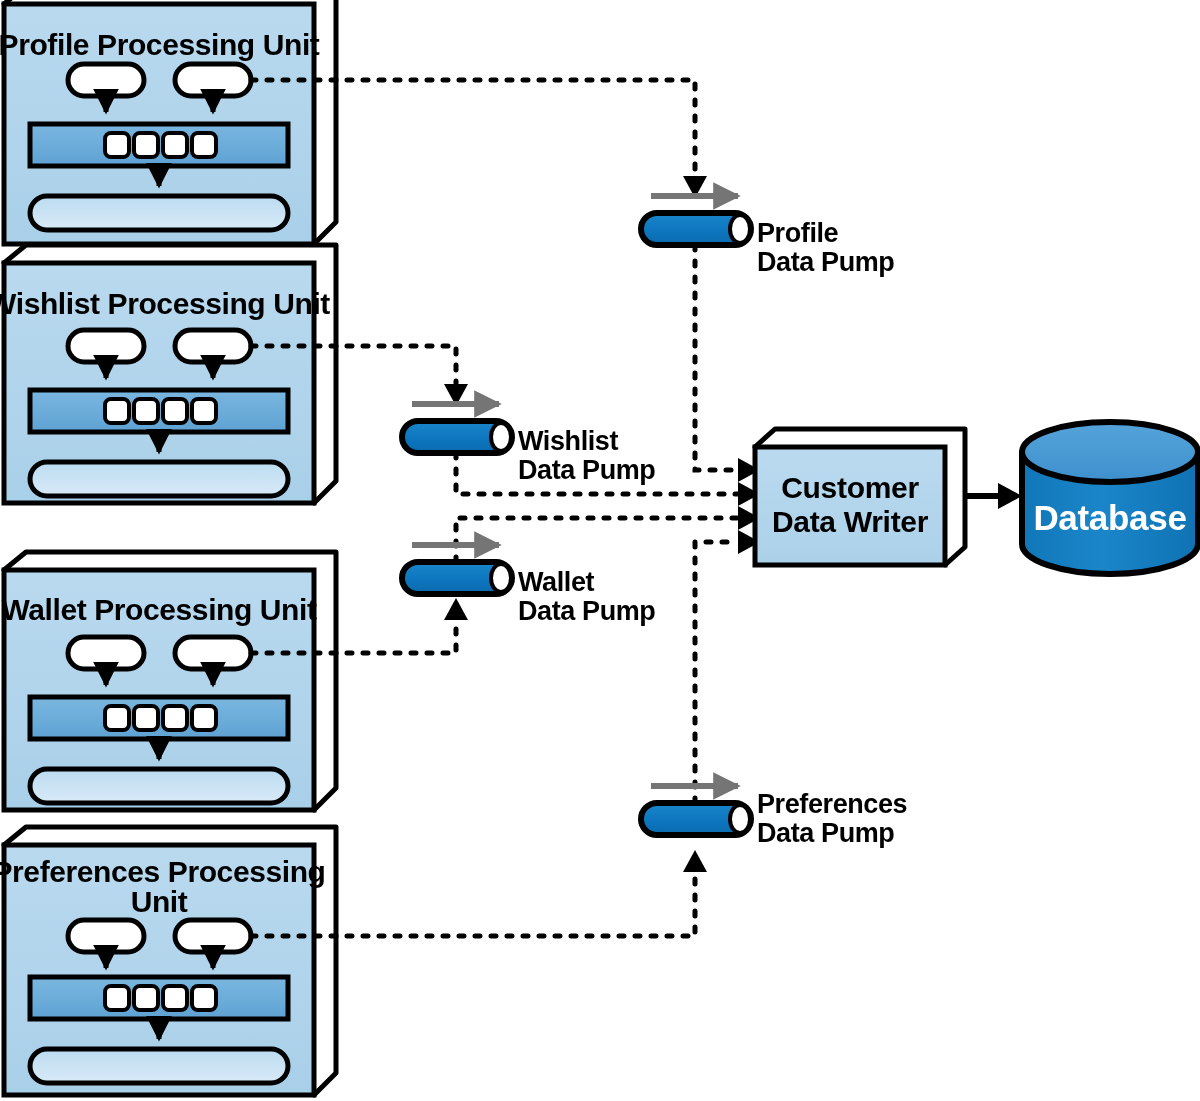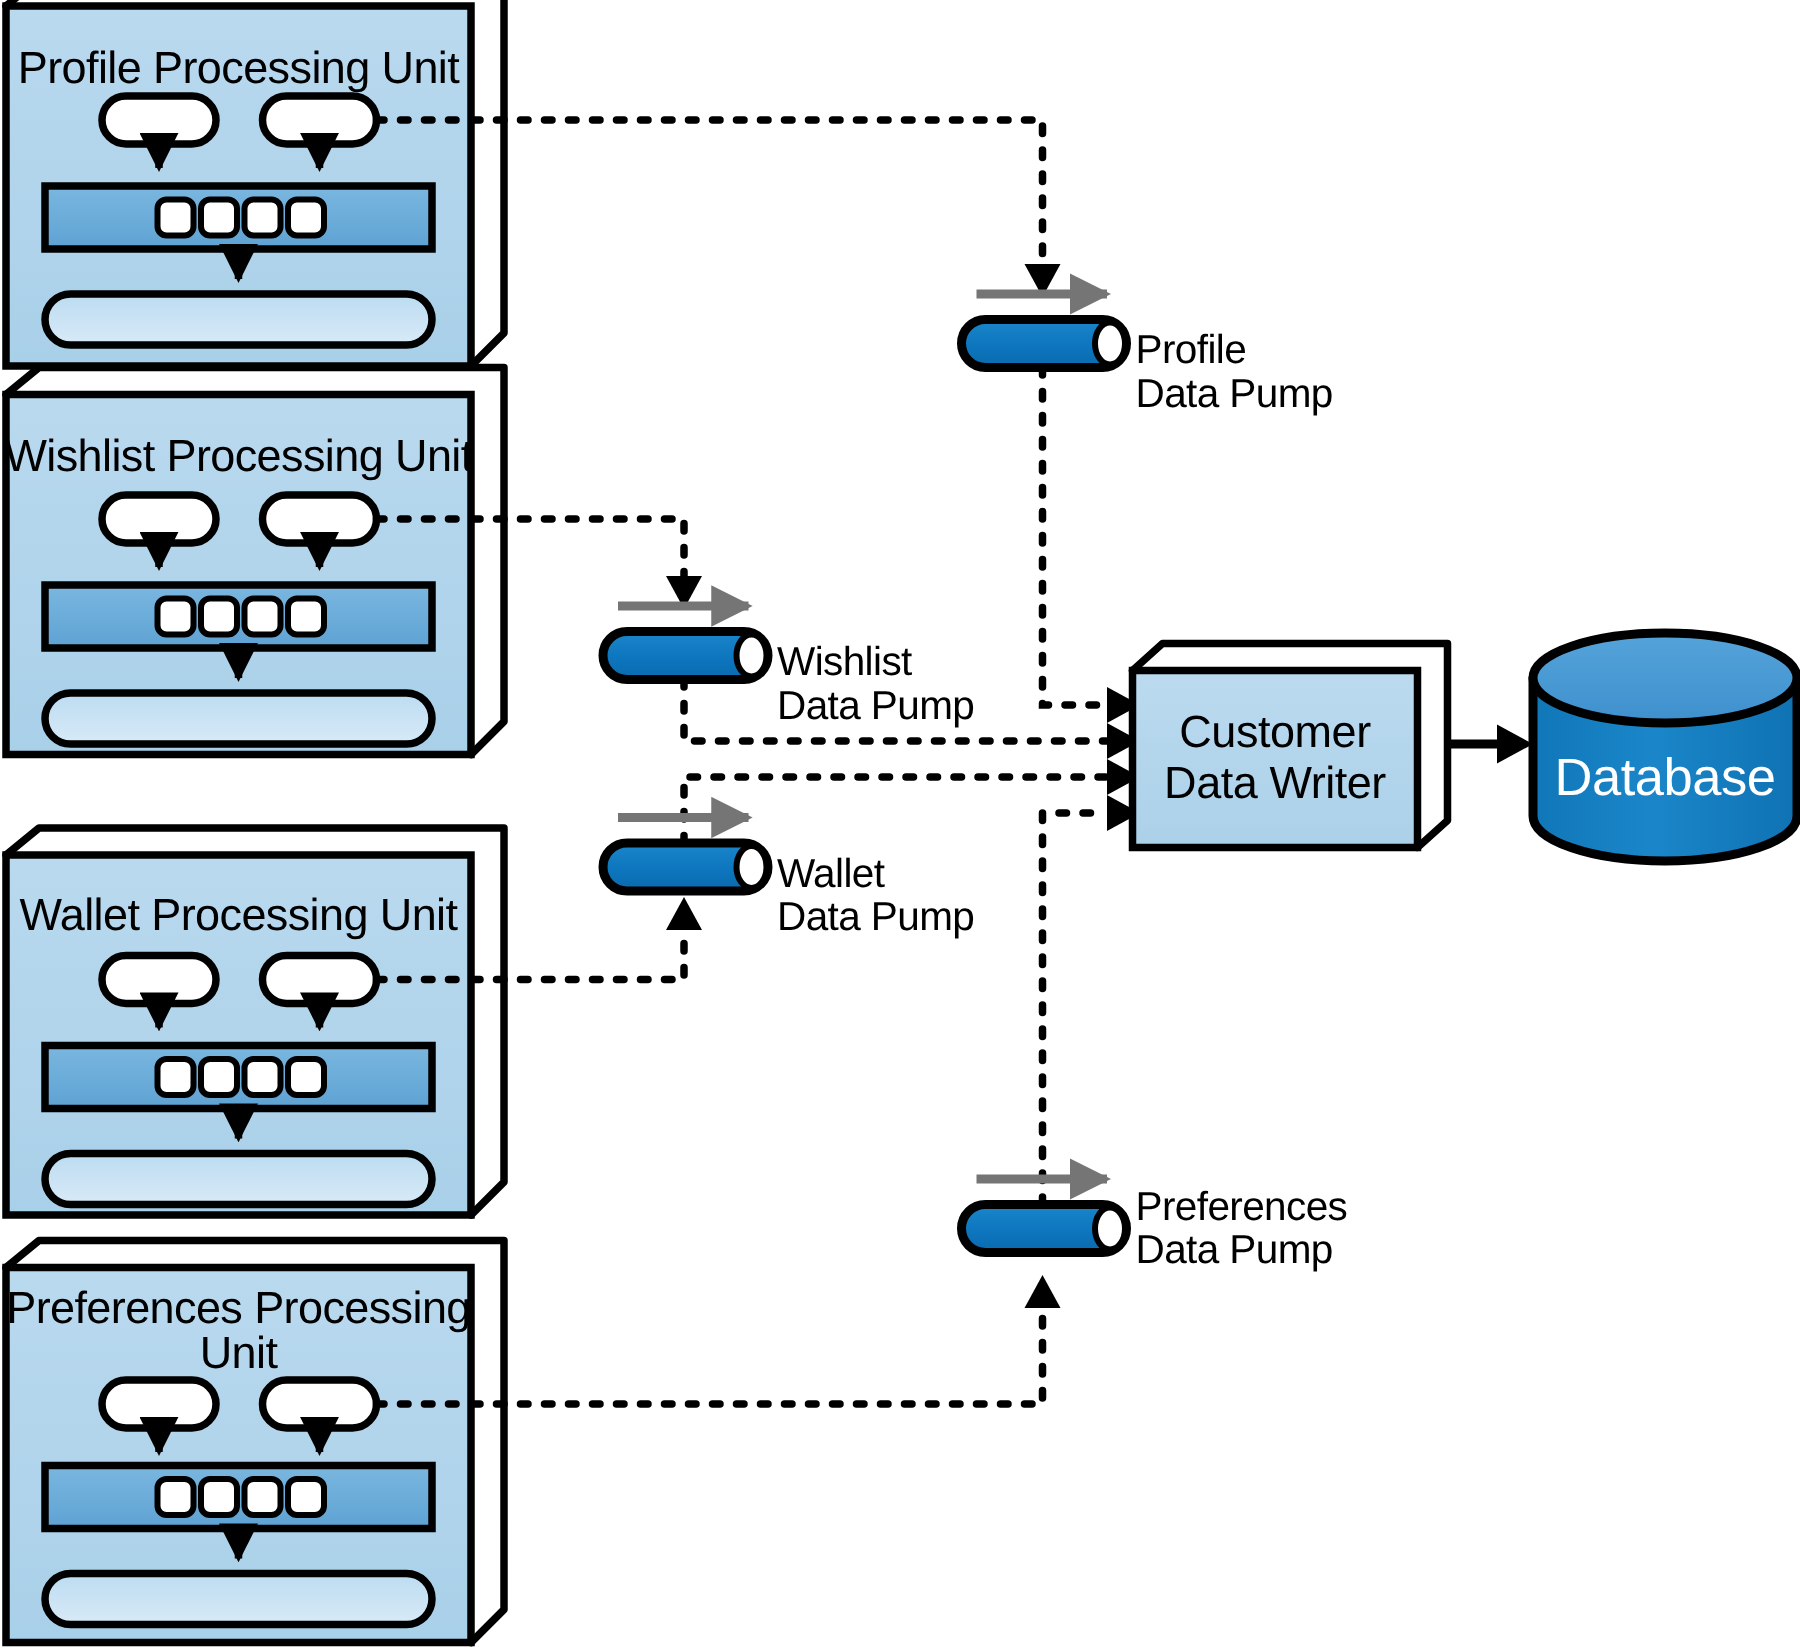--- a/index.html
+++ b/index.html
@@ -10,20 +10,21 @@
   body {
     width: 1200px;
     height: 1101px;
     font-family: "Liberation Sans", sans-serif;
     overflow: hidden;
   }
   #diagram-root {
     position: relative;
     width: 1200px;
     height: 1101px;
+    font-weight: bold;
   }
   svg#diagram-canvas {
     position: absolute;
     top: 0;
     left: 0;
     width: 1200px;
     height: 1101px;
   }
   text {
     font-family: "Liberation Sans", sans-serif;

